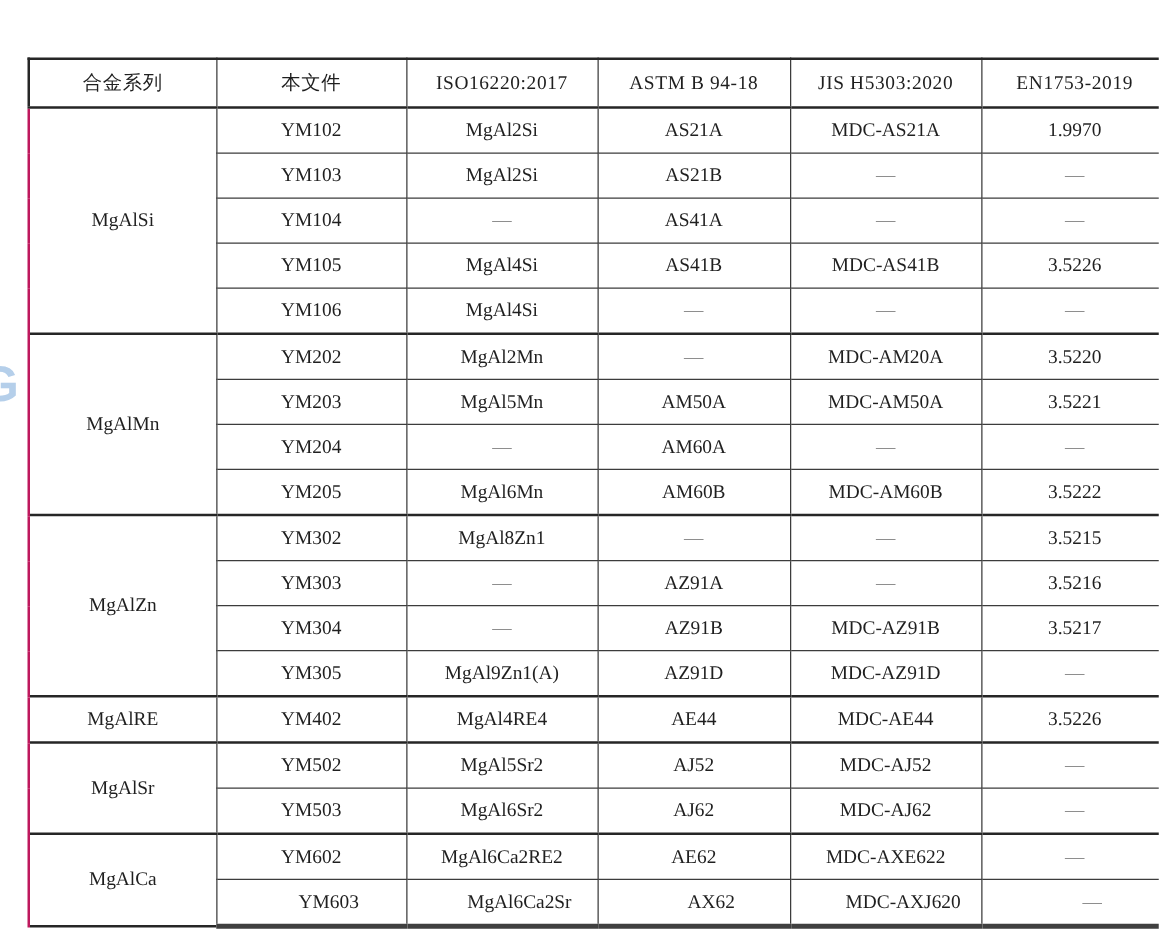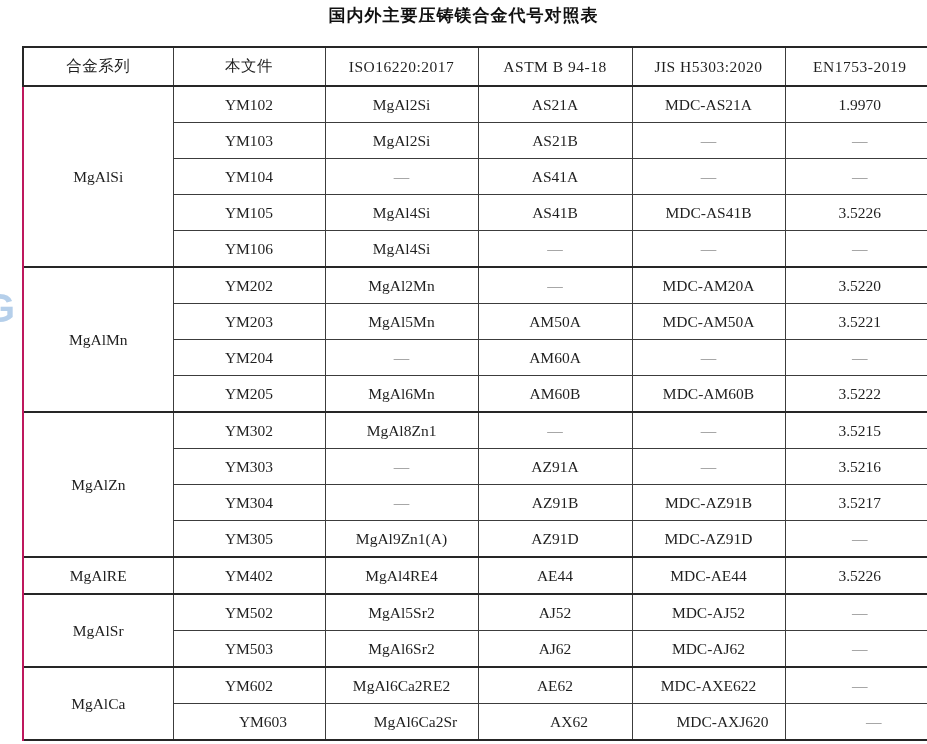--- a/index.html
+++ b/index.html
@@ -79,30 +79,29 @@
     margin-left: 12px;
   }
   table.alloy-table td.series-cell {
     border-left: 2px solid #be185d;
   }
   table.alloy-table td.dash {
     color: #8b8b8b;
     letter-spacing: 0;
   }
   table.alloy-table tbody tr:last-child td {
-    border-bottom: 1px solid #404040;
+    border-bottom: 4px solid #404040;
     padding-left: 30px;
   }
 </style>
 </head>
 <body>
 
 <div class="page">
 
-  <h1 class="title">国内外主要压铸镁合金代号对照表</h1>
 
   <span class="watermark" style="color: rgb(181, 207, 234);">G</span>
 
   <table class="alloy-table">
     <colgroup>
       <col style="width:150px">
       <col style="width:152px">
       <col style="width:153px">
       <col style="width:154px">
       <col style="width:153px">

